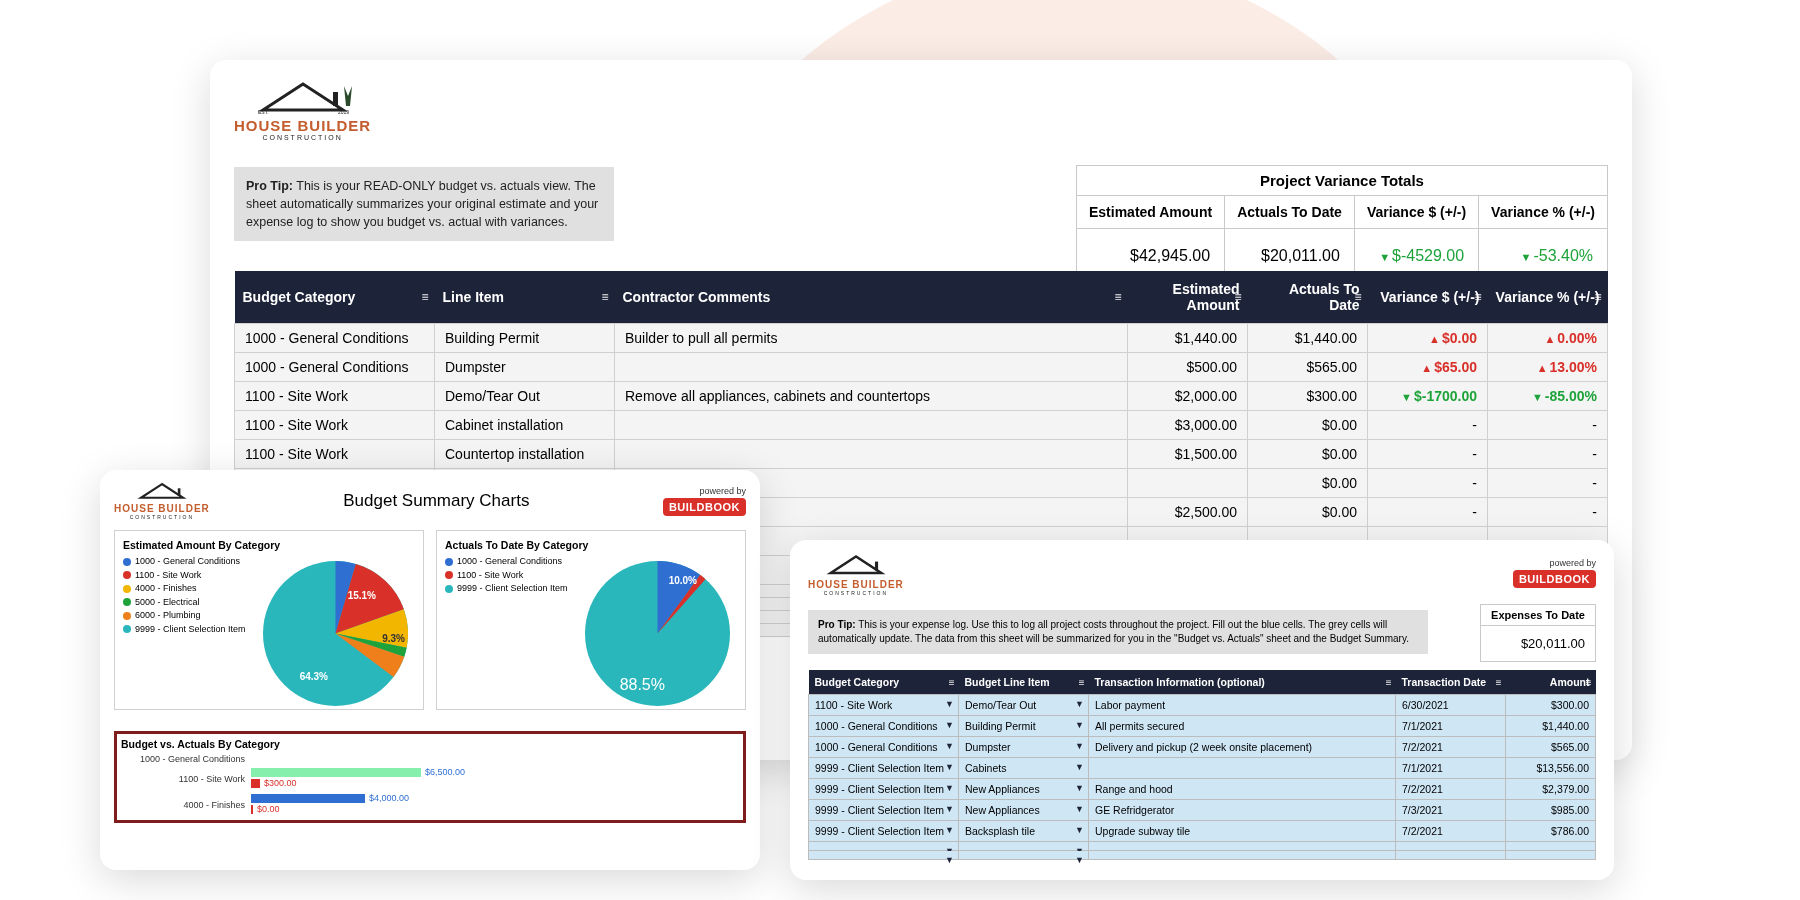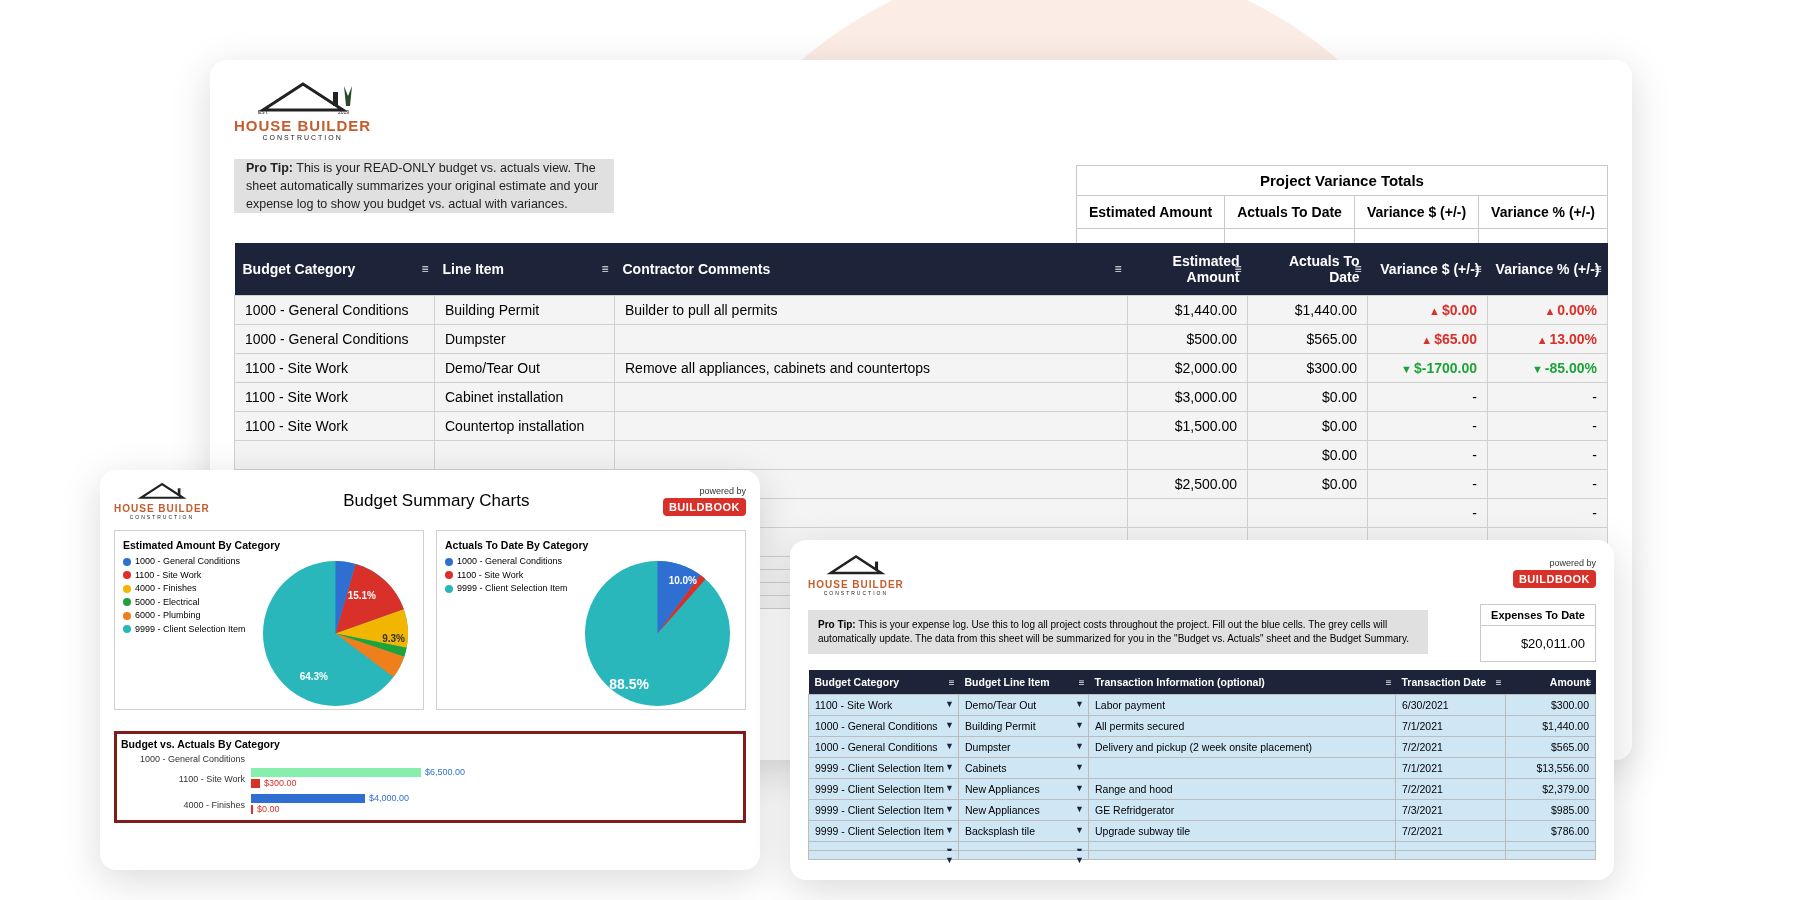--- a/index.html
+++ b/index.html
@@ -28,21 +28,21 @@
     border-radius: 16px;
     box-shadow: 0 10px 40px rgba(0,0,0,0.15);
     overflow: hidden;
   }
   
   .main-card { left: 210px; top: 60px; width: 1422px; height: 700px; padding: 20px 24px; }
   .logo-block { display: inline-block; text-align: center; line-height: 1; }
   .logo-roof { margin-bottom: -2px; }
   .logo-text1 { color: #c45d2e; font-weight: 900; letter-spacing: 1px; font-size: 15px; }
   .logo-text2 { font-size: 7px; letter-spacing: 2px; color: #222; margin-top: 1px; }
-  .tipbox { background: #e0e0e0; padding: 0 12px; width: 380px; font-size: 12.5px; line-height: 1.45; color: #222; margin-top: 16px; }
+  .tipbox { background: #e0e0e0; padding: 10px 12px; width: 380px; font-size: 12.5px; line-height: 1.45; color: #222; margin-top: 24px; }
   .tipbox b { font-weight: 700; }
   .totals-wrap { position: absolute; right: 24px; top: 105px; }
   .totals-title { text-align: center; font-weight: 700; font-size: 15px; border: 1px solid #c9c9c9; border-bottom:none; padding:6px 0; background:#fff; }
   .totals-table { border-collapse: collapse; font-size: 14px; }
   .totals-table th { border:1px solid #c9c9c9; padding:8px 12px; font-weight:700; background:#fff; }
   .totals-table td { border:1px solid #c9c9c9; padding:18px 14px; text-align:right; font-weight:400; font-size:16px; }
   .pos { color: #1ea33a; font-weight:700; }
   .neg { color: #d9302a; font-weight:700; }
   .budget-table { width: 100%; border-collapse: collapse; font-size: 14px; margin-top: 30px; }
   .budget-table thead th { background: #1d2339; color: #fff; text-align: left; font-weight: 700; padding: 10px 8px; position: relative; }
@@ -340,21 +340,21 @@
             <span class="sw" style="background:#29b7bc"></span>
             <span>9999 - Client Selection Item</span>
           </div>
         </div>
       <svg class="pie-svg" width="145" height="145" viewBox="-1 -1 2 2">
         <circle r="1" fill="#29b7bc"></circle>
         <path d="M 0 0 L 0 -1 A 1 1 0 0 1 0.588 -0.809 Z" fill="#2f6fd1"></path>
         <path d="M 0 0 L 0.588 -0.809 A 1 1 0 0 1 0.661 -0.750 Z" fill="#d9302a"></path>
       </svg>
       <span style="position:absolute;right:48px;top:44px;color:#fff;font-size:10px;font-weight:700">10.0%</span>
-      <span style="position:absolute;right:96px;top:145px;color:#fff;font-size:14px;font-weight:700">88.5%</span>
+      <span style="position:absolute;right:80px;top:145px;color:#fff;font-size:16px;font-weight:400">88.5%</span>
     </div>
   </div>
 
   <div class="bar-box">
     <div class="pie-title">Budget vs. Actuals By Category</div>
     <div id="bars-host">
         <div class="bar-row">
           <div class="bar-label">1000 - General Conditions</div>
         </div>
         <div class="bar-row">

